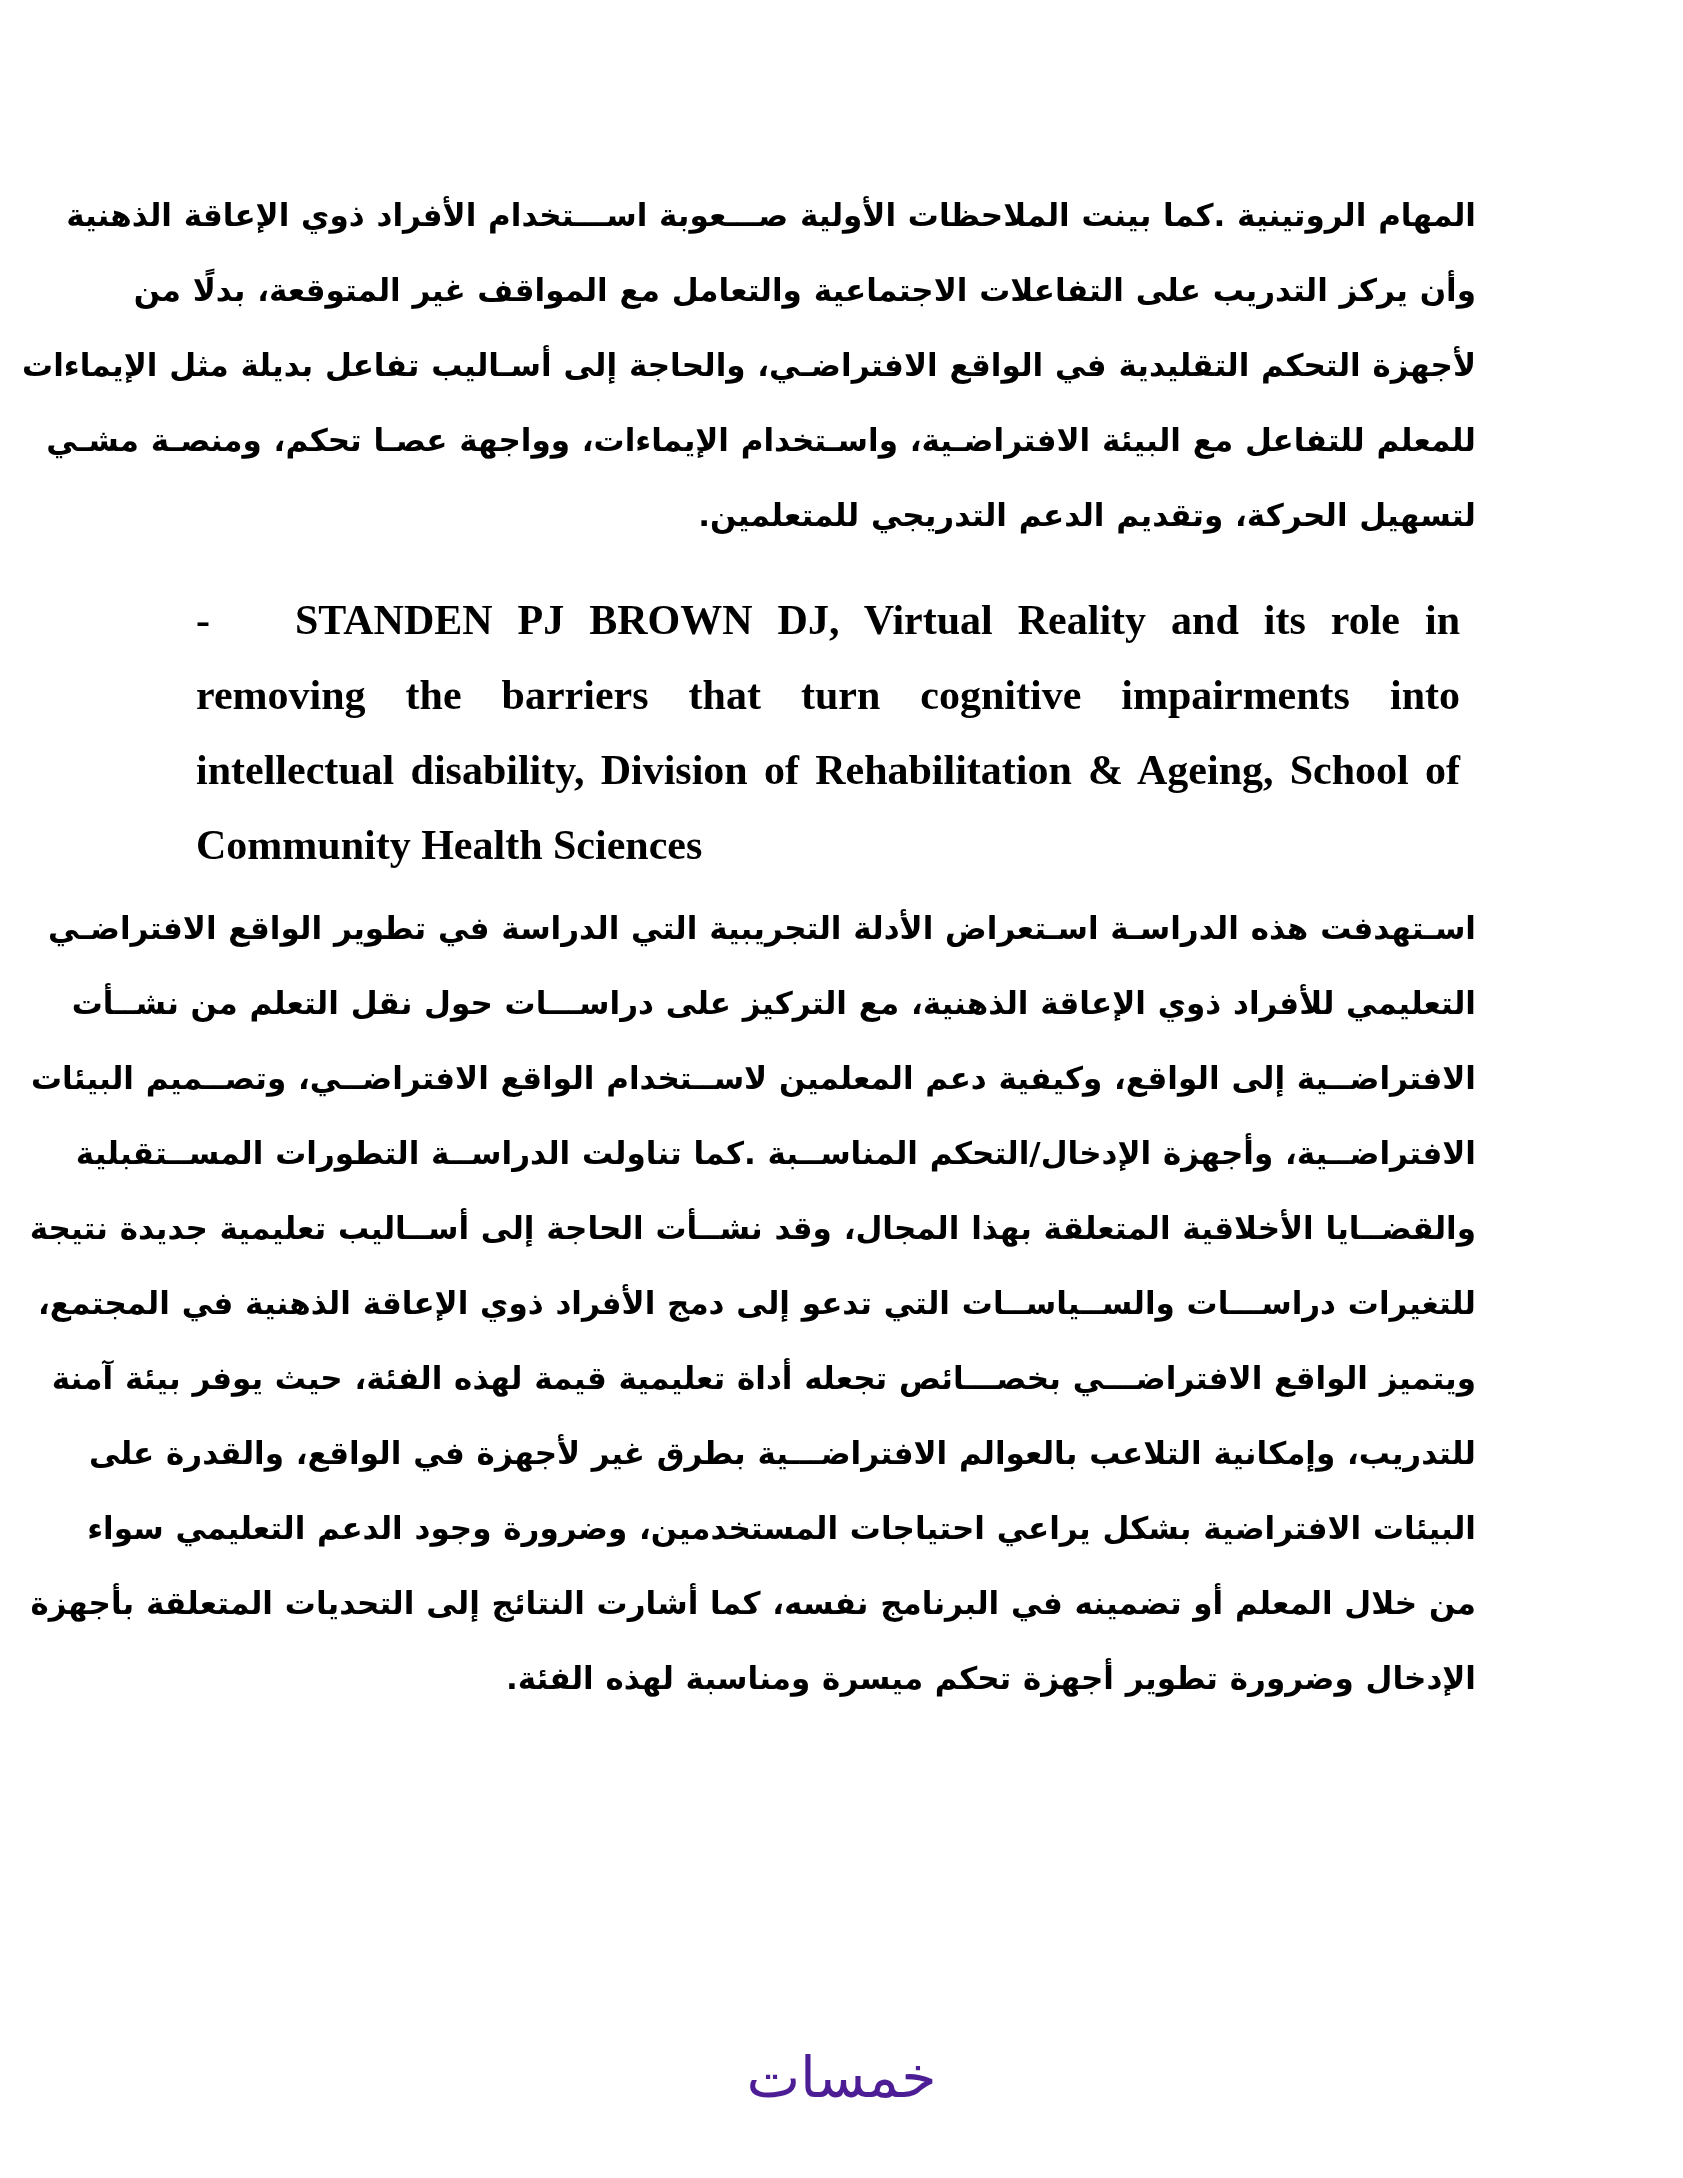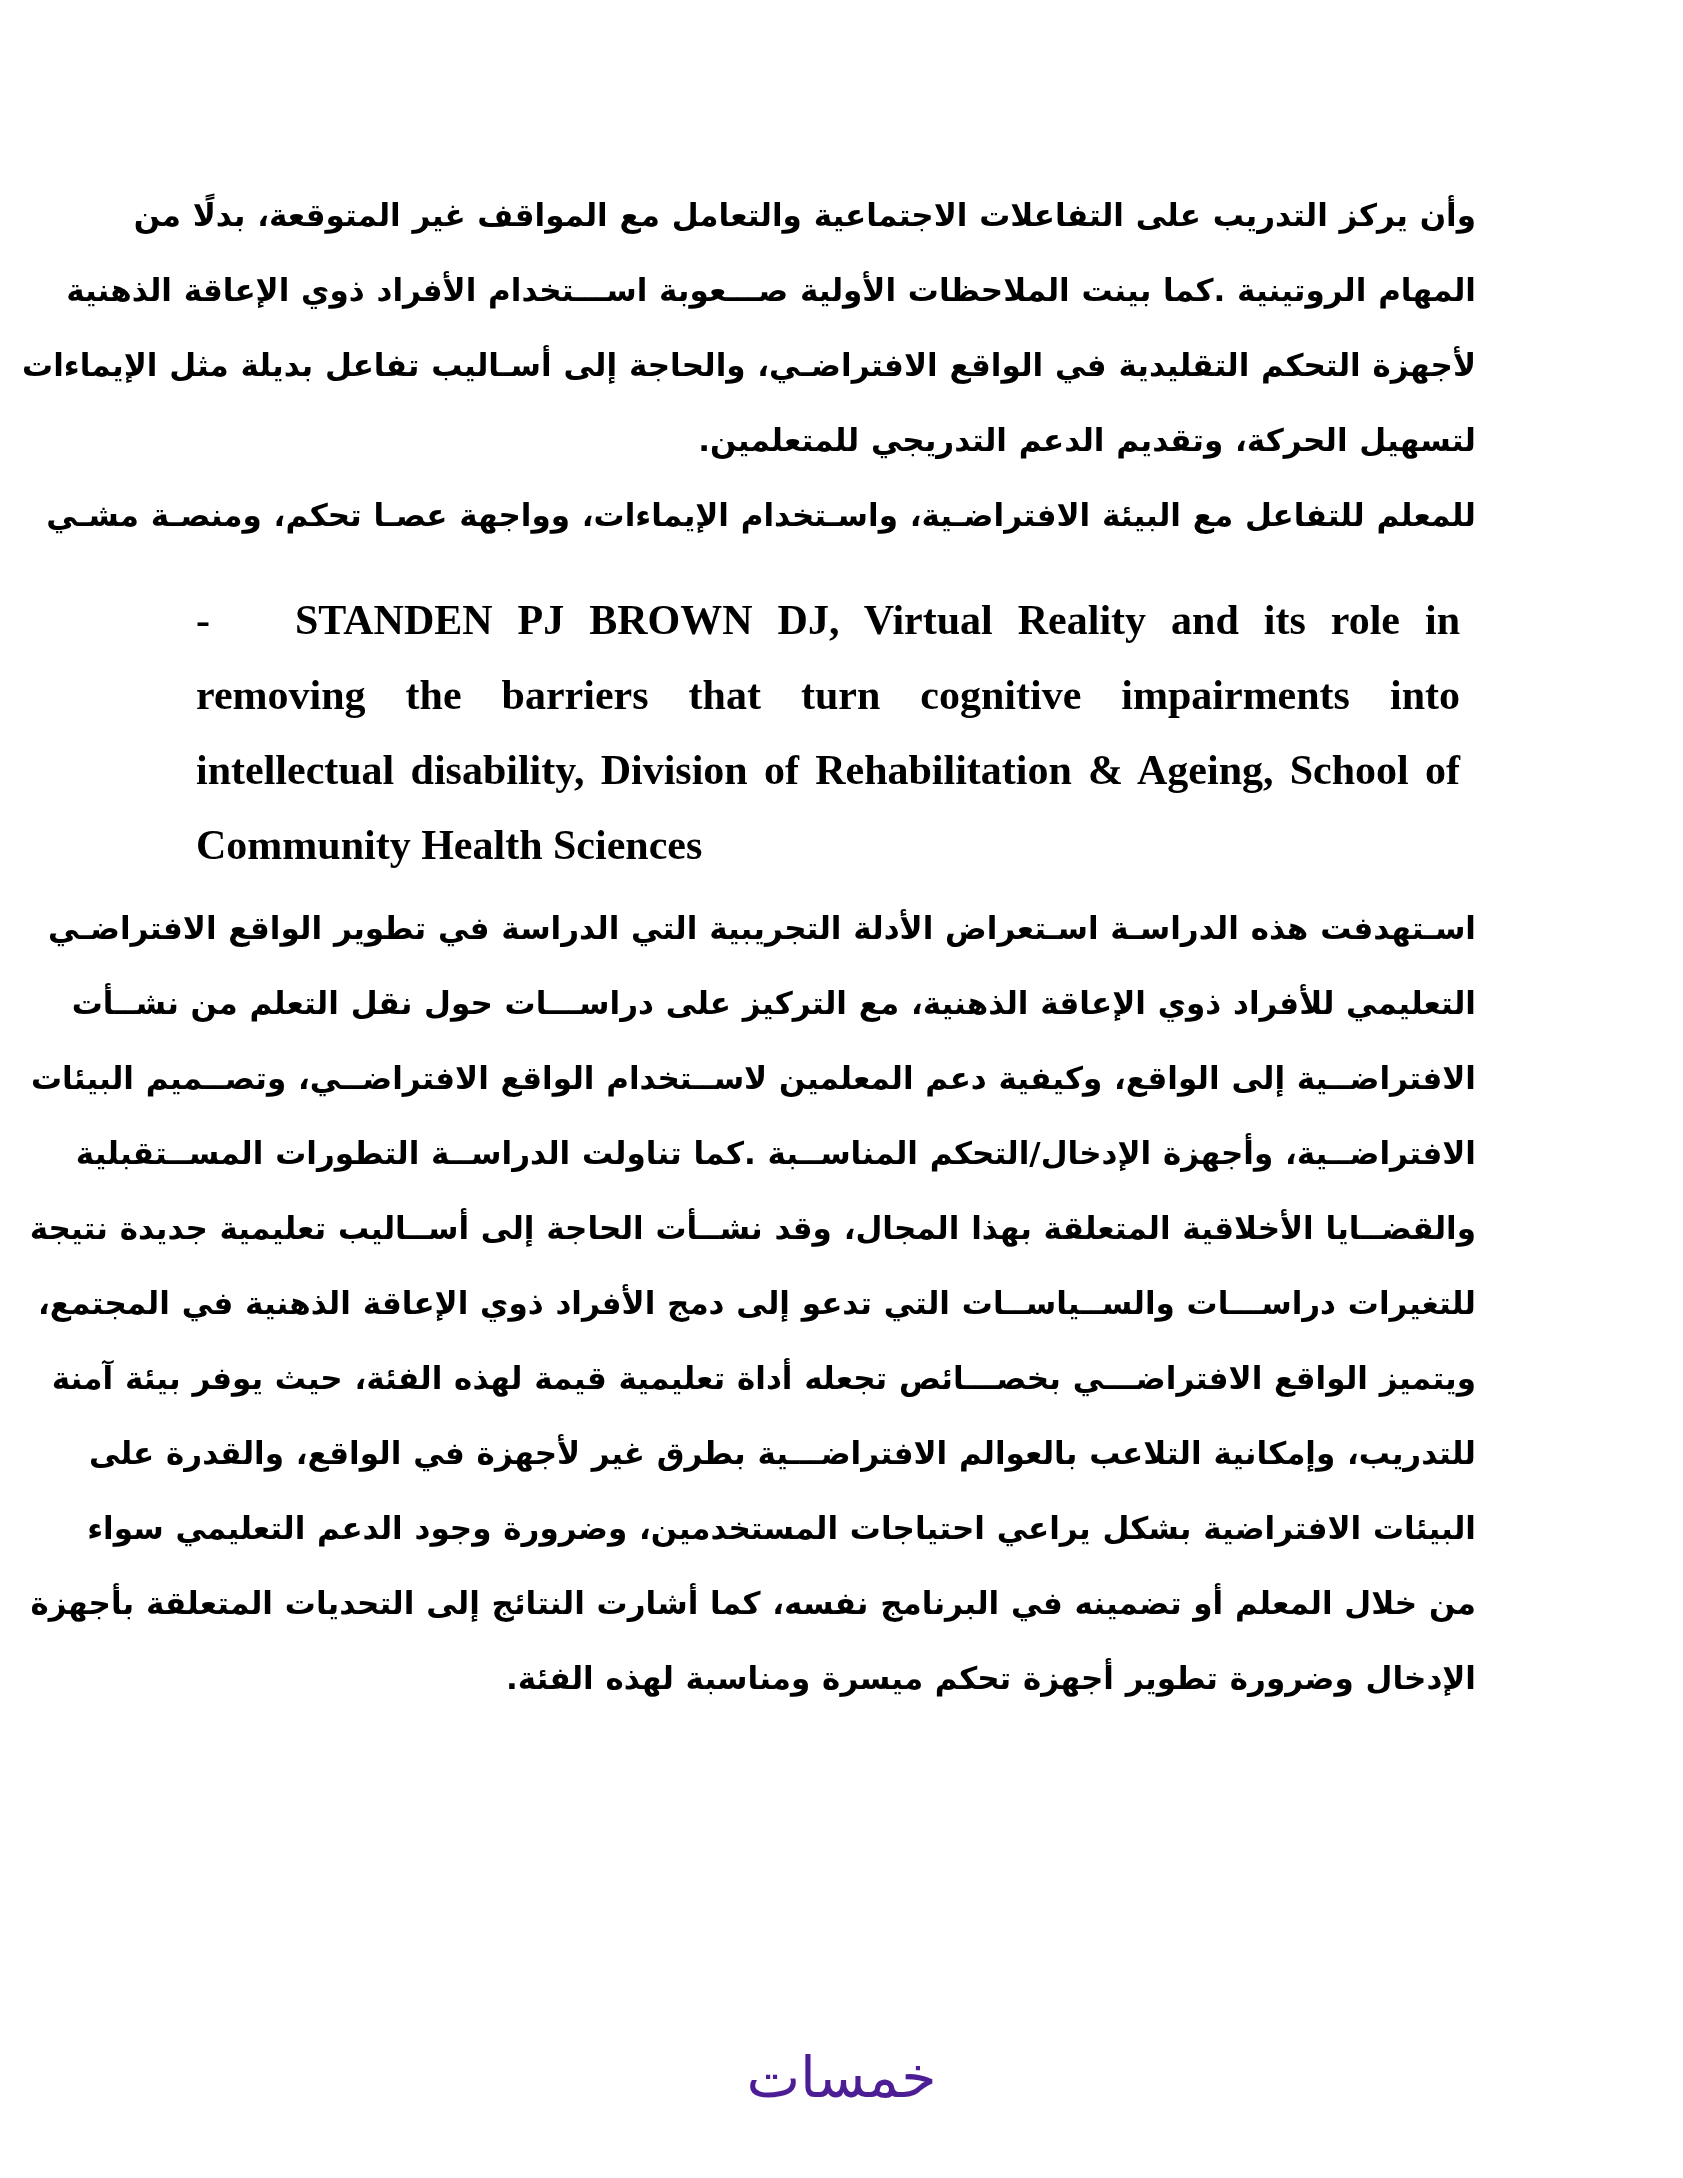--- a/index.html
+++ b/index.html
@@ -76,25 +76,25 @@
     direction: rtl;
     letter-spacing: 2px;
   }
 </style>
 </head>
 <body>
 
 <div class="page">
 
   <div class="ar-para">
+    <span class="ar-line">المهام الروتينية .كما بينت الملاحظات الأولية صـــعوبة اســـتخدام الأفراد ذوي الإعاقة الذهنية</span>
     <span class="ar-line">وأن يركز التدريب على التفاعلات الاجتماعية والتعامل مع المواقف غير المتوقعة، بدلًا من</span>
-    <span class="ar-line">المهام الروتينية .كما بينت الملاحظات الأولية صـــعوبة اســـتخدام الأفراد ذوي الإعاقة الذهنية</span>
     <span class="ar-line">لأجهزة التحكم التقليدية في الواقع الافتراضـي، والحاجة إلى أسـاليب تفاعل بديلة مثل الإيماءات</span>
+    <span class="ar-line">للمعلم للتفاعل مع البيئة الافتراضـية، واسـتخدام الإيماءات، وواجهة عصـا تحكم، ومنصـة مشـي</span>
     <span class="ar-line last">لتسهيل الحركة، وتقديم الدعم التدريجي للمتعلمين.</span>
-    <span class="ar-line">للمعلم للتفاعل مع البيئة الافتراضـية، واسـتخدام الإيماءات، وواجهة عصـا تحكم، ومنصـة مشـي</span>
   </div>
 
   <div class="ref">
     <span class="ref-line"><span class="bullet">-</span><span>STANDEN PJ BROWN DJ, Virtual Reality and its role in</span></span>
     <span class="ref-line">removing the barriers that turn cognitive impairments into</span>
     <span class="ref-line">intellectual disability, Division of Rehabilitation &amp; Ageing, School of</span>
     <span class="ref-line last">Community Health Sciences</span>
   </div>
 
   <div class="ar-para">

